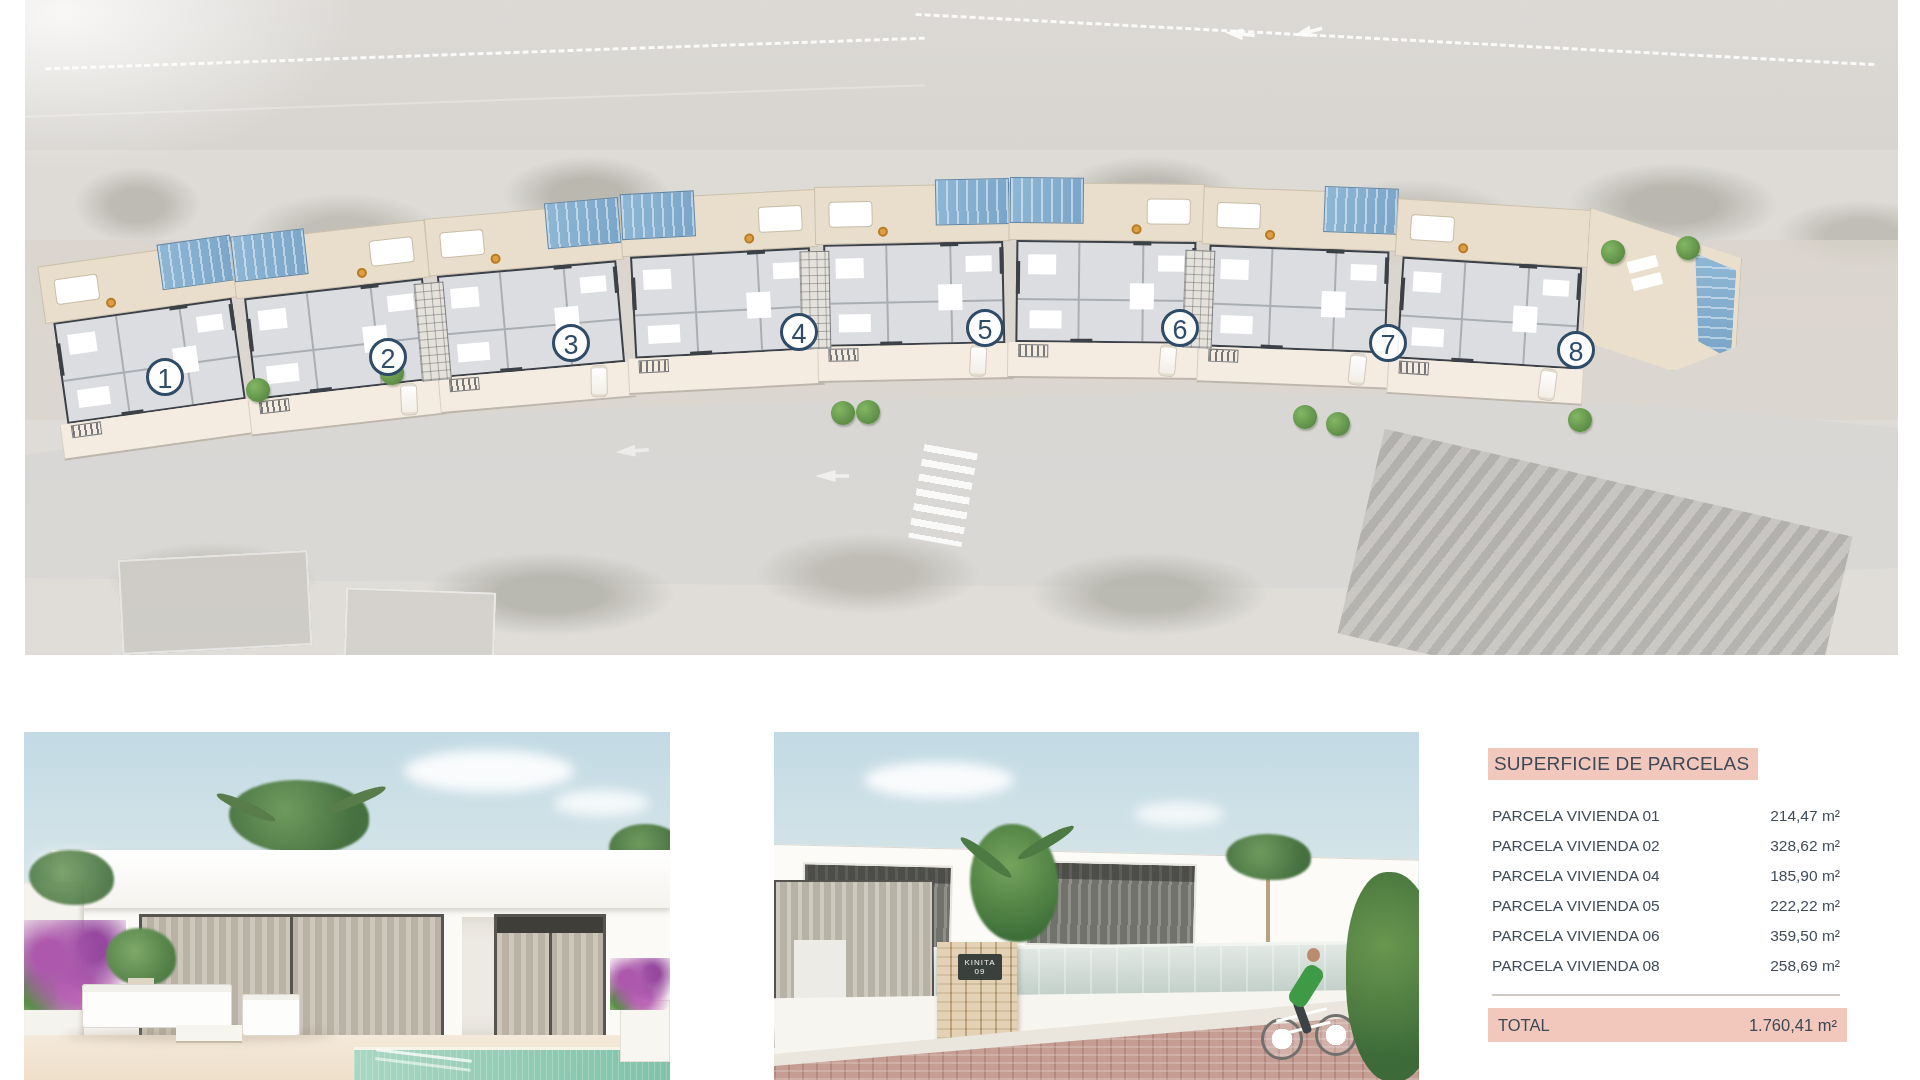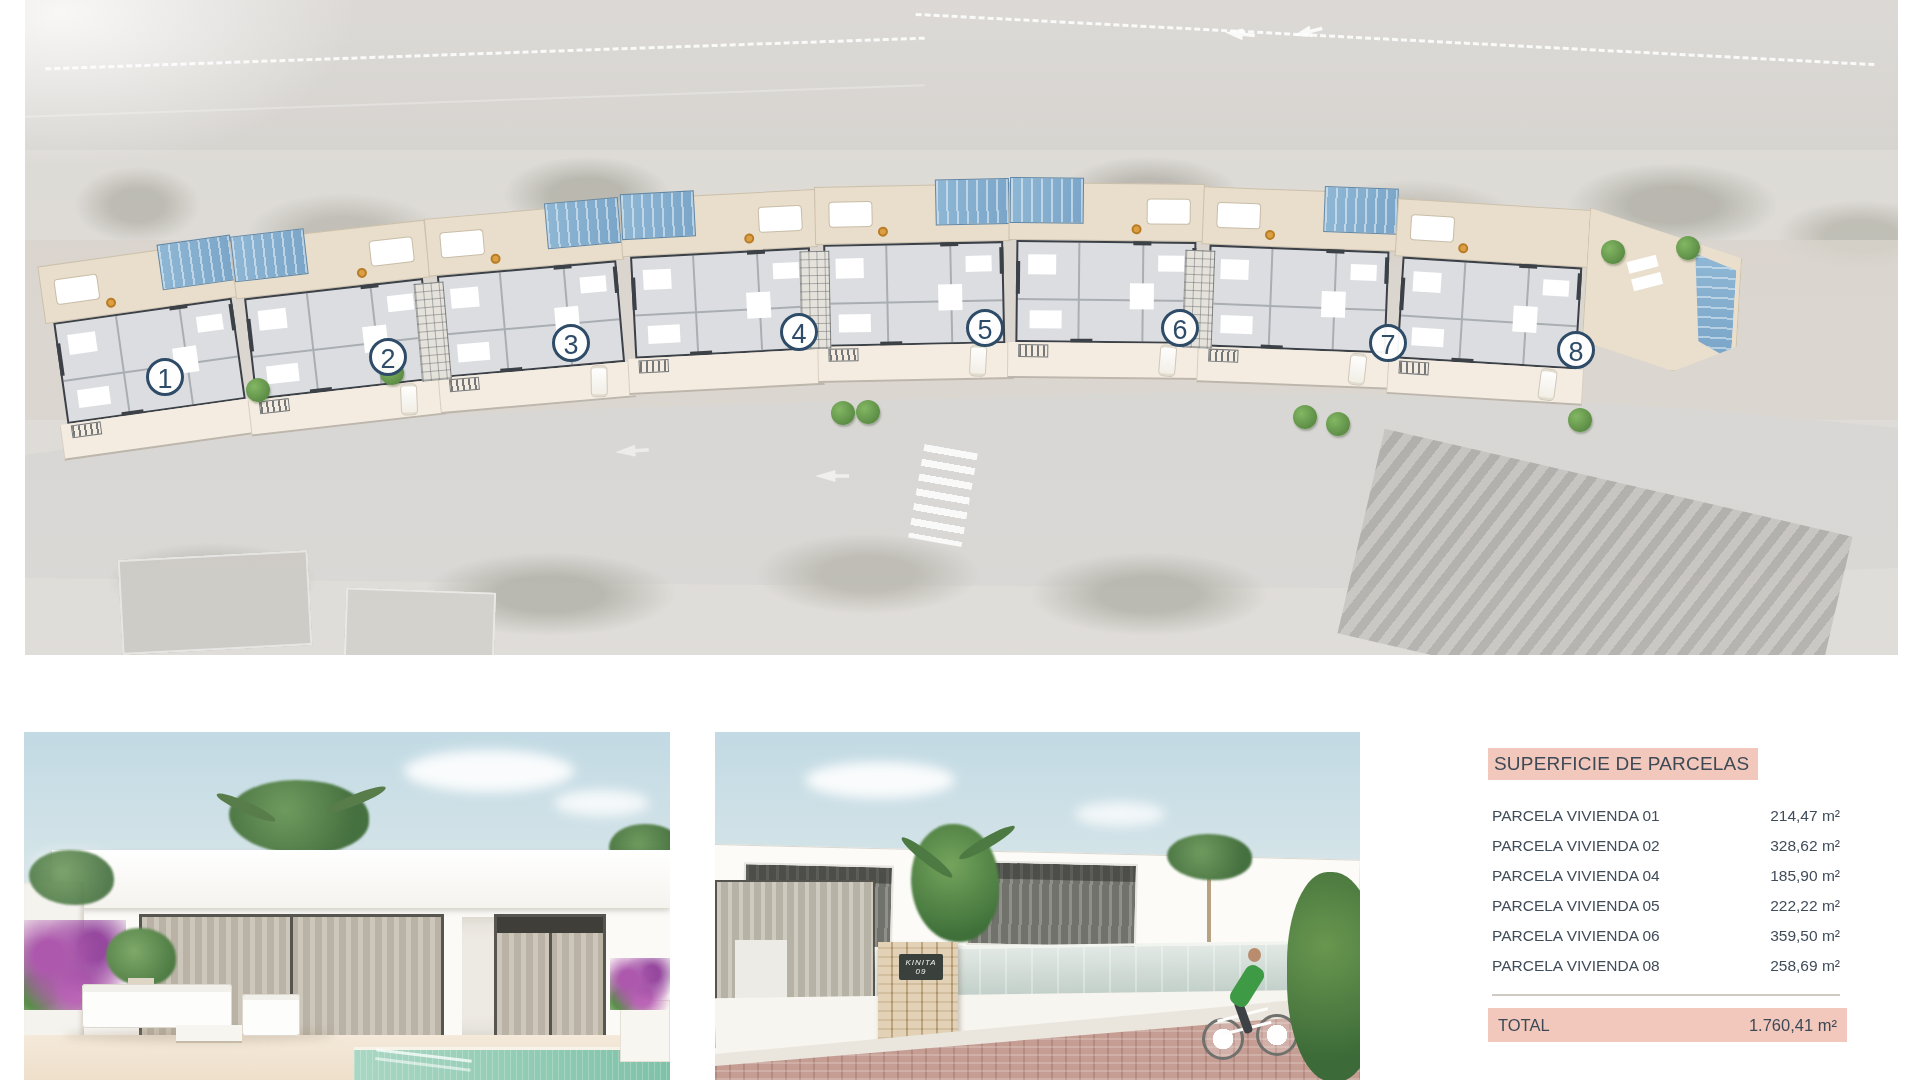--- a/index.html
+++ b/index.html
@@ -128,21 +128,21 @@
   .r1-chair{position:absolute;left:218px;top:262px;width:58px;height:42px;background:#fdfdfb;border-radius:4px;
           box-shadow:inset 0 0 0 1px #ddd8cf, inset 0 12px 0 -6px #f2f0ea;}
   .r1-ctable{position:absolute;left:152px;top:293px;width:66px;height:16px;background:#f7f5f0;
           box-shadow:0 2px 0 rgba(150,140,120,.4);}
   .r1-pot{position:absolute;left:104px;top:246px;width:26px;height:30px;background:#ded5c4;
           box-shadow:inset 0 -4px 0 rgba(120,105,80,.25);}
   .r1-planter{position:absolute;left:596px;top:268px;right:0;height:62px;background:#f8f6f1;
           box-shadow:inset 0 0 0 1px #e4e0d6;}
 
   
-  #r2{left:715px;width:645px;font-style:italic;}
+  #r2{left:774px;width:645px;}
   .r2-bldg{position:absolute;left:0;top:112px;right:0;height:120px;background:#fcfbf8;
           transform:rotate(1.4deg);transform-origin:left top;border-top:1px solid #dbd8d0;}
   .r2-win{position:absolute;height:85px;border:2px solid #e8e6e0;
           background:repeating-linear-gradient(90deg,#90908a 0 3px,#72726c 3px 10px);
           box-shadow:inset 0 16px 0 rgba(40,40,38,.5);transform:rotate(1.4deg);}
   .r2-slide{position:absolute;left:0;top:148px;width:160px;height:168px;border:2px solid #55544e;
           background:linear-gradient(#ecebe5,#ecebe5) no-repeat 18px 58px/52px 62px,
                      repeating-linear-gradient(90deg,#cfcabf 0 4px,#b7b2a6 4px 11px);}
   .r2-fence{position:absolute;left:160px;top:212px;width:424px;height:52px;border-top:3px solid #f2f4f0;
           background:repeating-linear-gradient(90deg,rgba(255,255,255,.3) 0 2px,rgba(0,0,0,0) 2px 26px),

